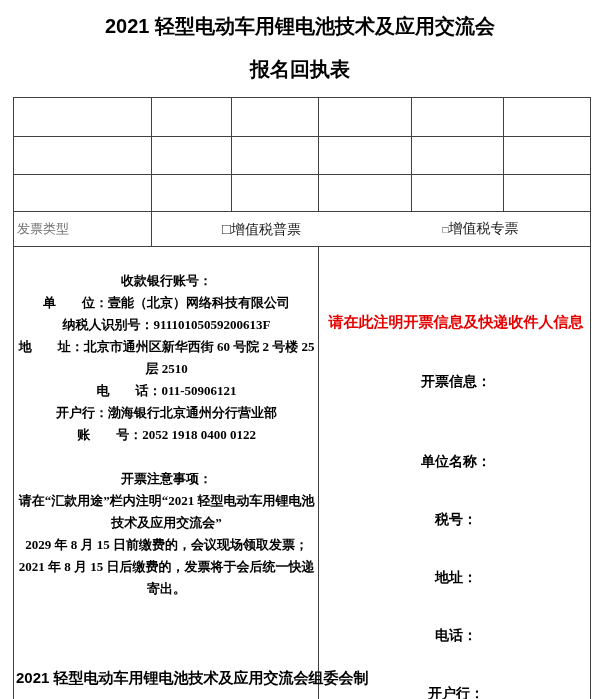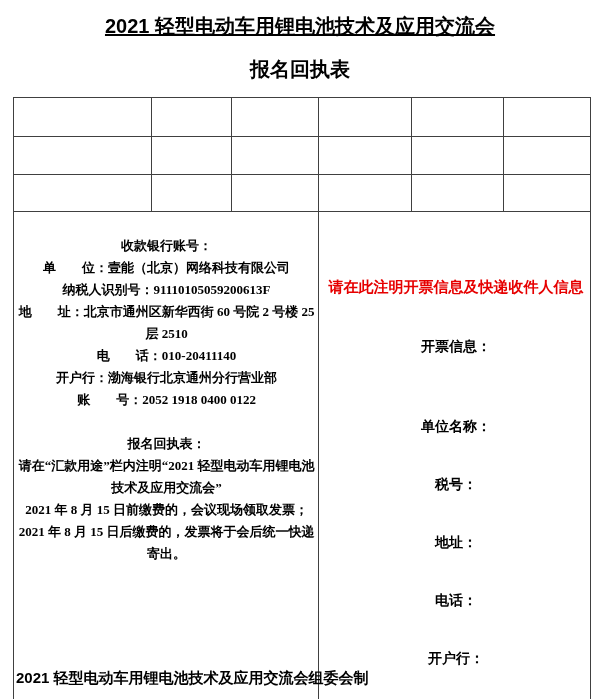--- a/index.html
+++ b/index.html
@@ -6,21 +6,21 @@
   body {
     width:600px; height:699px; background:#ffffff; position:relative;
     overflow:hidden; color:#000;
     font-family:"Liberation Serif","DejaVu Serif",serif;
   }
   .title, .subtitle {
     position:absolute; left:0; width:600px; text-align:center;
     font-family:"Liberation Sans","DejaVu Sans",sans-serif;
     font-weight:bold; font-size:20px; line-height:26px;
   }
-  .title { top:13px;text-decoration:underline; }
+  .title { top:13px; }
   .subtitle { top:56px; }
 
   table.form {
     position:absolute; left:13px; top:97px; width:577px;
     border-collapse:collapse; table-layout:fixed;
   }
   .form th, .form td { border:1px solid #404040; padding:0; vertical-align:middle; }
   .form th {
     font-size:13px; font-weight:bold; text-align:center; line-height:1.6;
     padding:2px 6px;
@@ -101,34 +101,47 @@
   </tr>
   <tr class="r3">
     <td></td>
     <td></td>
     <td></td>
     <td></td>
     <td></td>
     <td></td>
   </tr>
 
+  <tr class="r-inv">
+    <td class="invoice-type-label">发票类型</td>
+    <td colspan="5">
+      <div class="options">
+        <div class="option">
+          <span class="box-lg">□</span><span>增值税普票</span>
+        </div>
+        <div class="option">
+          <span class="box-sm">□</span><span>增值税专票</span>
+        </div>
+      </div>
+    </td>
+  </tr>
 
   <tr class="r-bottom">
     <td colspan="3" class="payment-cell">
       <div class="pline">收款银行账号：</div>
       <div class="pline">单　　位：壹能（北京）网络科技有限公司</div>
       <div class="pline">纳税人识别号：91110105059200613F</div>
       <div class="pline">地　　址：北京市通州区新华西街 60 号院 2 号楼 25 层 2510</div>
-      <div class="pline">电　　话：010-20411140</div>
+      <div class="pline">电　　话：011-50906121</div>
       <div class="pline">开户行：渤海银行北京通州分行营业部</div>
       <div class="pline">账　　号：2052 1918 0400 0122</div>
       <div class="pline"></div>
-      <div class="pline">报名回执表：</div>
+      <div class="pline">开票注意事项：</div>
       <div class="pline">请在“汇款用途”栏内注明“2021 轻型电动车用锂电池技术及应用交流会”</div>
-      <div class="pline">2021 年 8 月 15 日前缴费的，会议现场领取发票；</div>
+      <div class="pline">2029 年 8 月 15 日前缴费的，会议现场领取发票；</div>
       <div class="pline">2021 年 8 月 15 日后缴费的，发票将于会后统一快递寄出。</div>
     </td>
     <td colspan="3" class="invoice-cell">
       <div class="notice">请在此注明开票信息及快递收件人信息</div>
       <div class="ifield">开票信息：</div>
       <div class="spacer22"></div>
       <div class="ifield">单位名称：</div>
       <div class="ifield">税号：</div>
       <div class="ifield">地址：</div>
       <div class="ifield">电话：</div>

